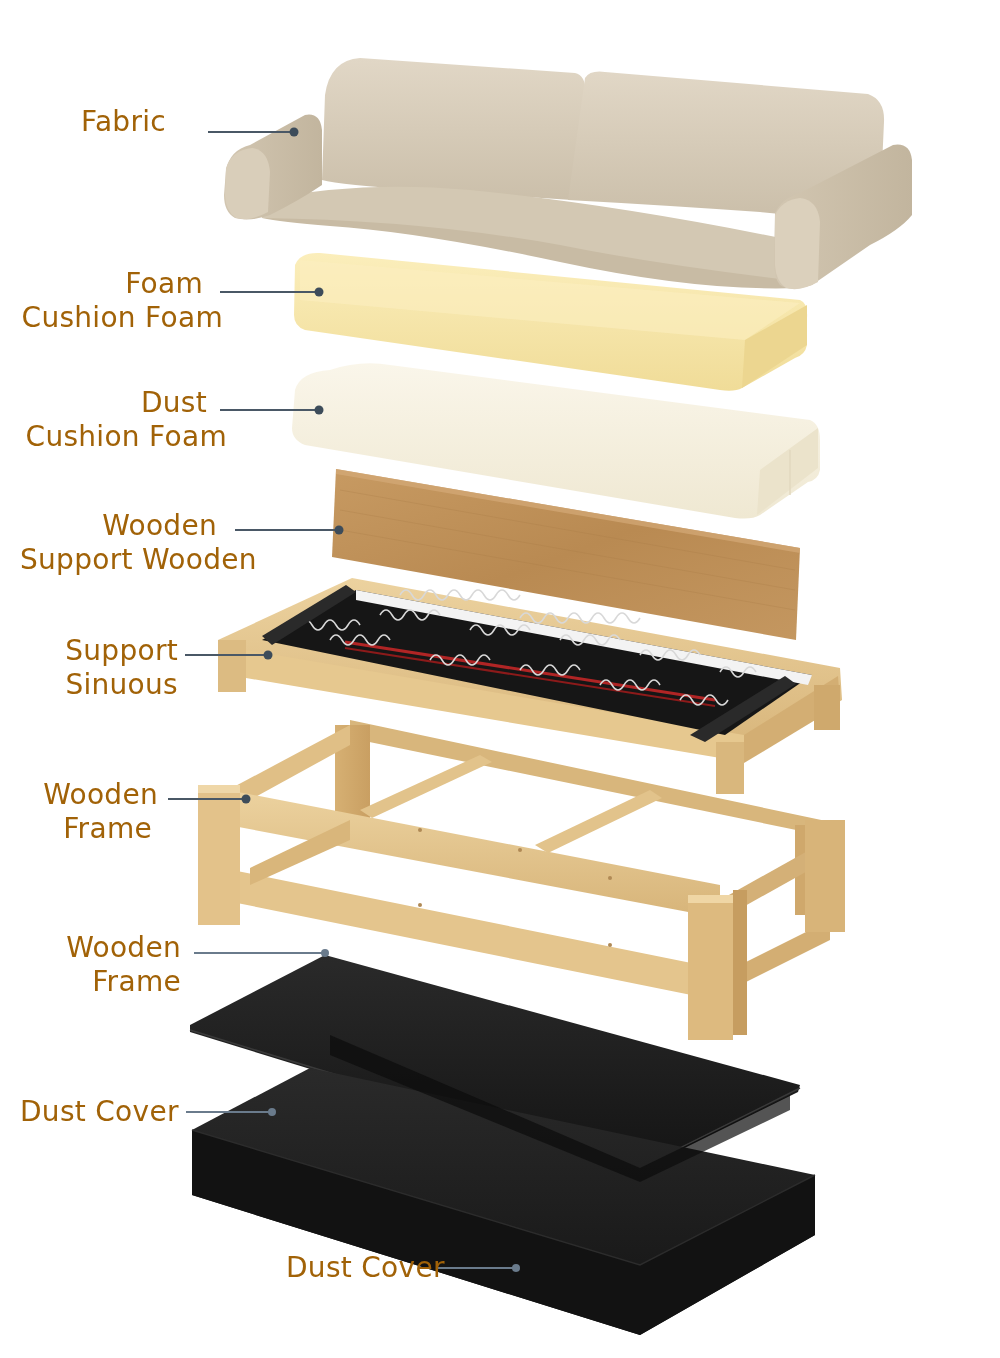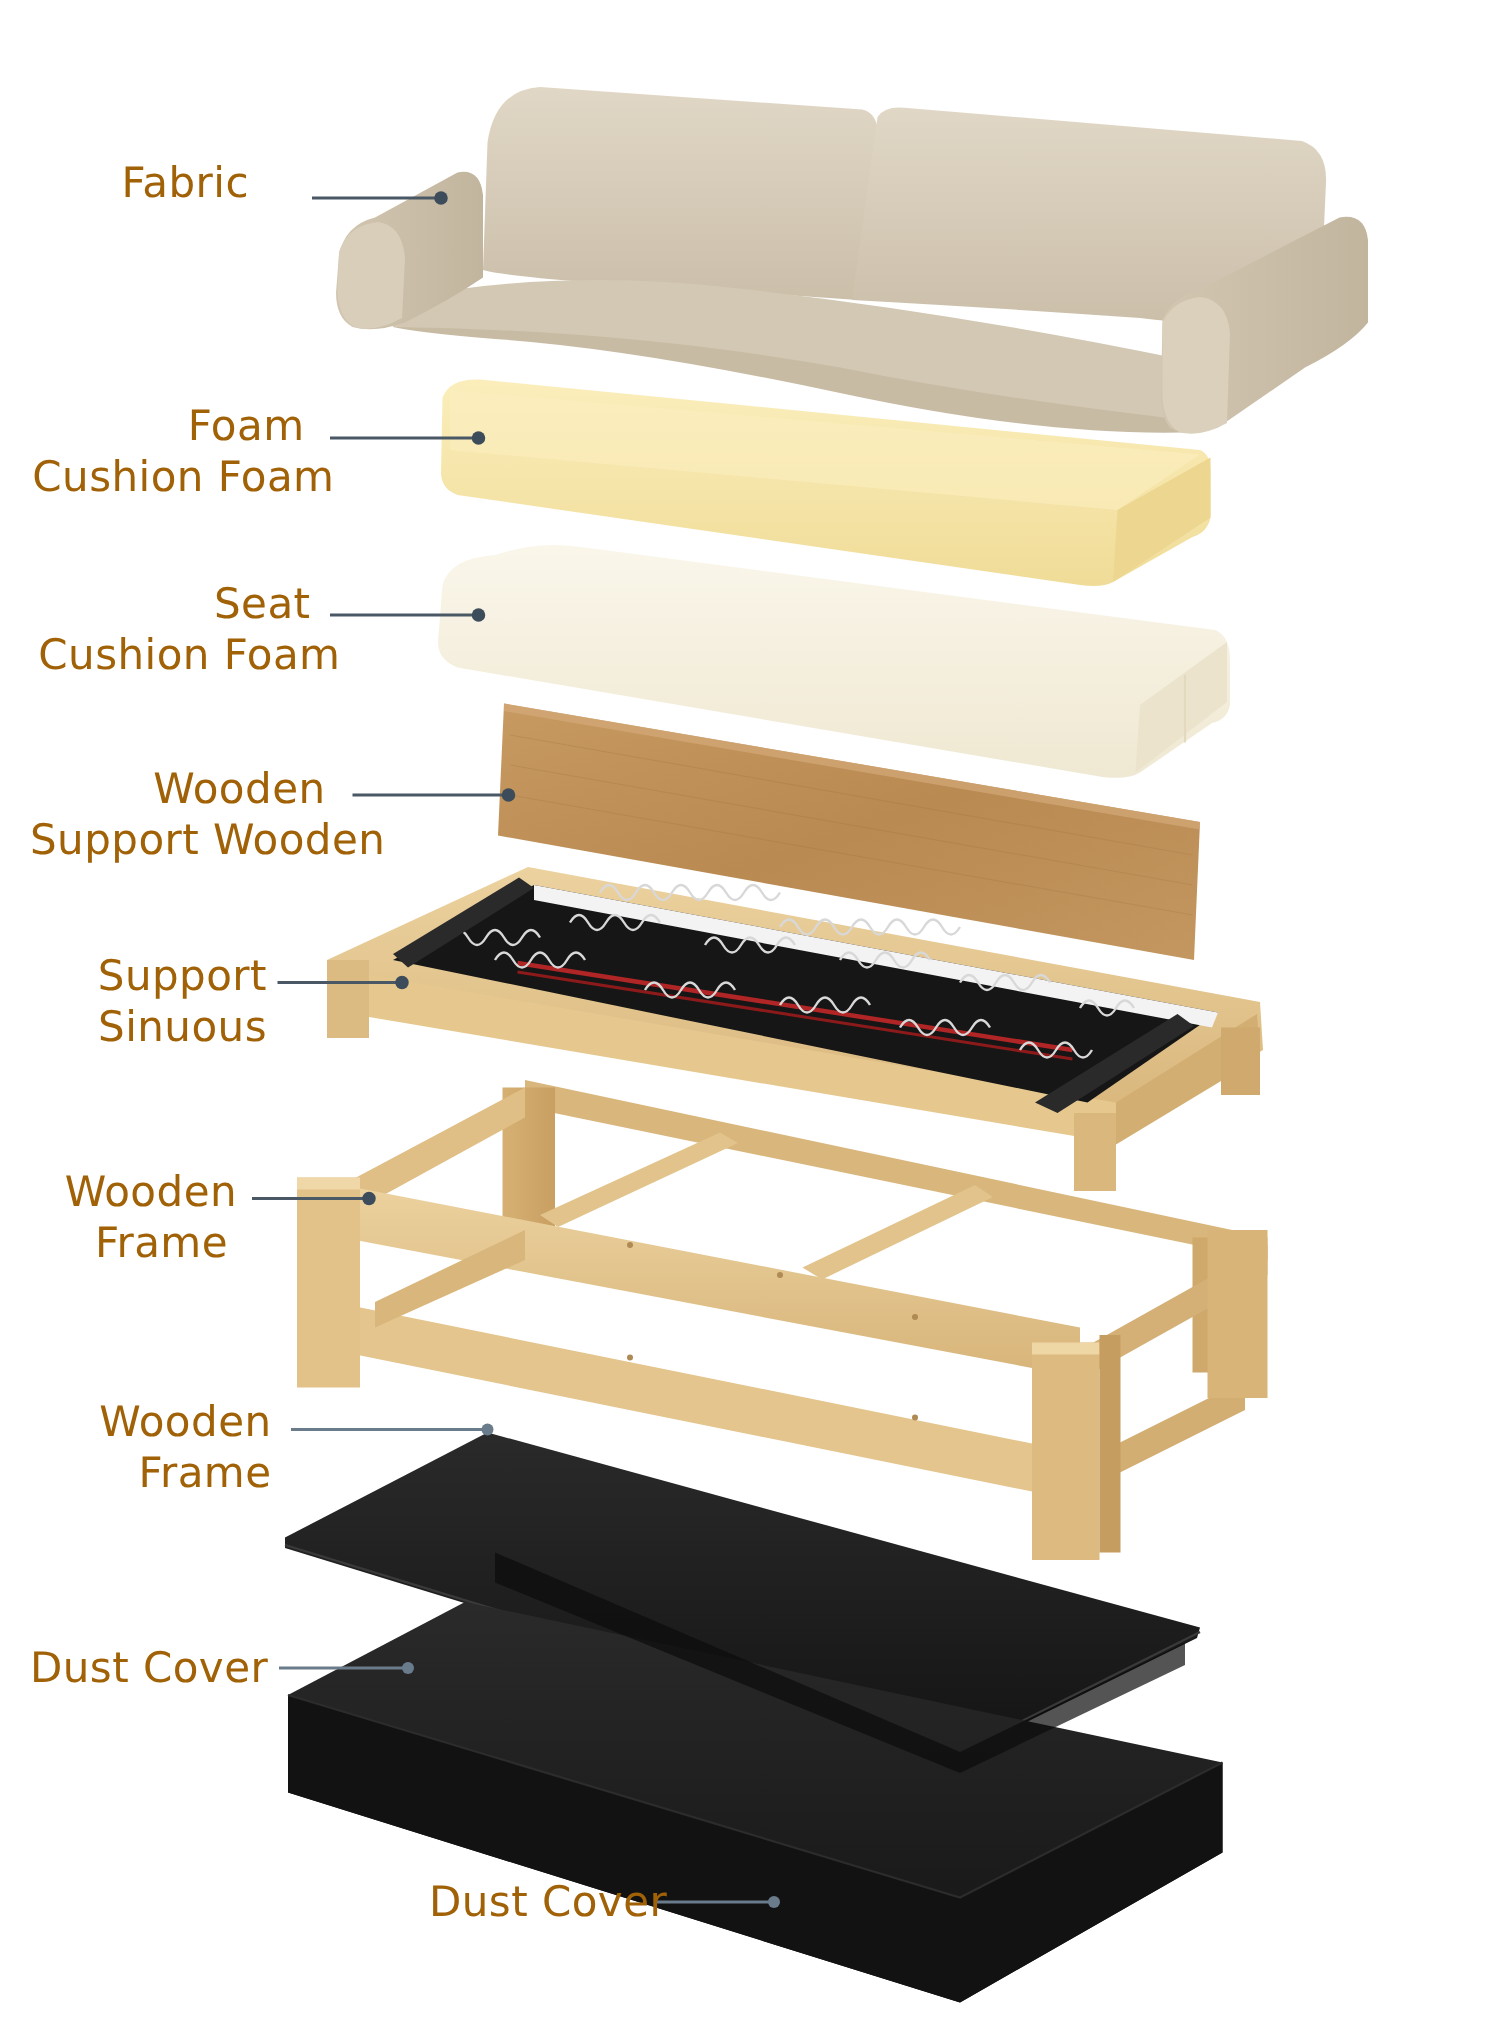--- a/index.html
+++ b/index.html
@@ -213,21 +213,21 @@
   <div class="label r" style="left:40px; top:105px; width:172px;">
     <span class="ln c" style="padding-left:0; text-align:right; padding-right:46px;">Fabric</span>
   </div>
 
   <div class="label r" style="left:20px; top:267px; width:203px;">
     <span class="ln" style="padding-right:20px;">Foam</span>
     <span class="ln">Cushion Foam</span>
   </div>
 
   <div class="label r" style="left:20px; top:386px; width:207px;">
-    <span class="ln" style="padding-right:20px;">Seat</span>
+    <span class="ln" style="padding-right:20px;">Dust</span>
     <span class="ln">Cushion Foam</span>
   </div>
 
   <div class="label r" style="left:20px; top:509px; width:205px;">
     <span class="ln" style="padding-right:8px;">Wooden</span>
     <span class="ln">Support Wooden</span>
   </div>
 
   <div class="label r" style="left:20px; top:634px; width:158px;">
     <span class="ln">Support</span>

